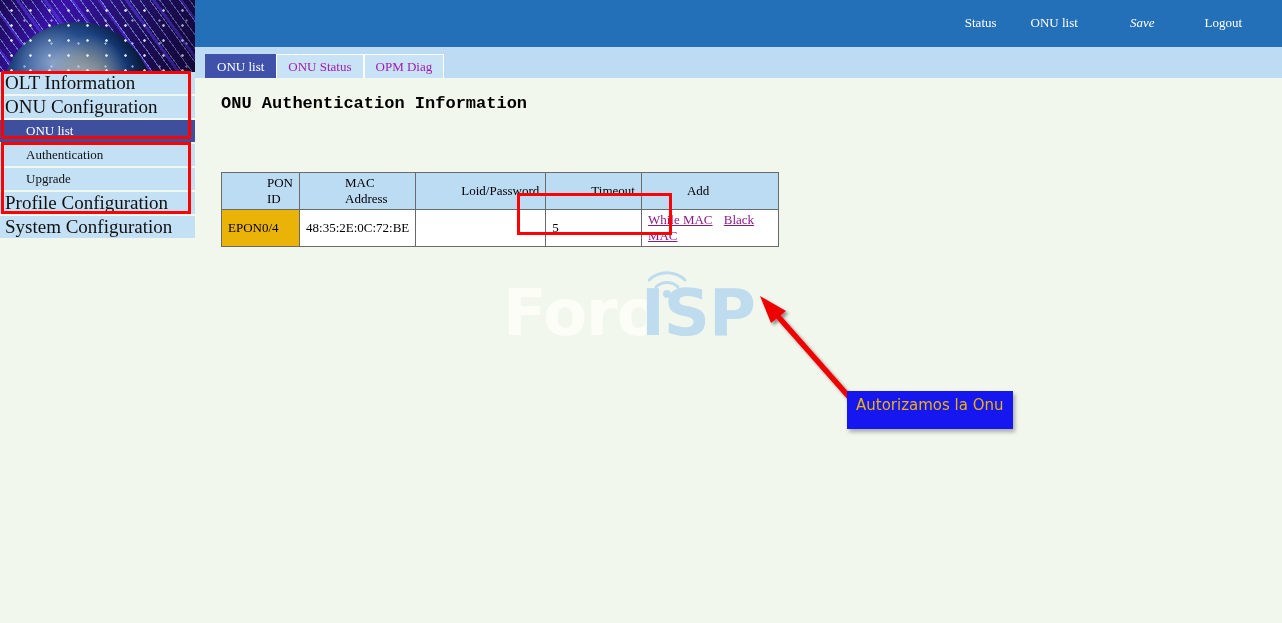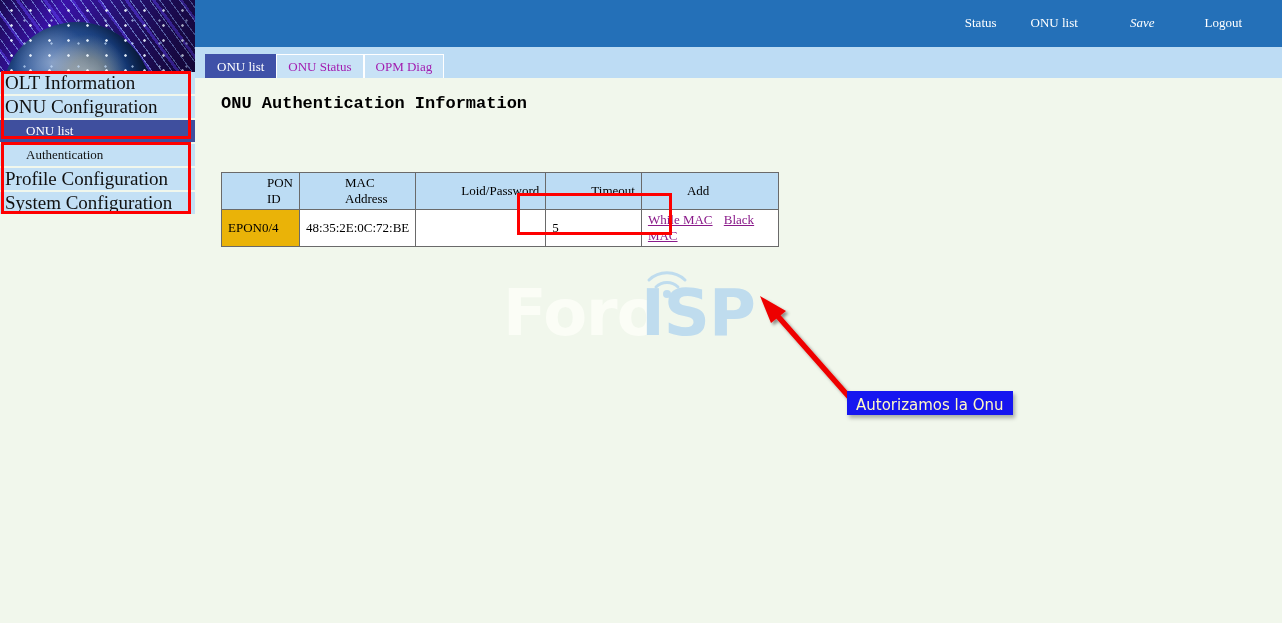--- a/index.html
+++ b/index.html
@@ -306,25 +306,25 @@
     position: absolute;
     left: 555px; top: 212px;
     width: 110px; height: 115px;
     pointer-events: none;
   }
 
   
   #callout {
     position: absolute;
     left: 652px; top: 313px;
-    height: 24px;
+    height: 38px;
     line-height: 28px;
     padding: 0 9px;
     background: #1616f0;
-    color: #fef9c3;
+    color: #eab308;
     font-family: "DejaVu Sans", sans-serif;
     font-size: 15px;
     white-space: nowrap;
     box-shadow: 2px 3px 4px rgba(0,0,0,0.30);
   }
 </style>
 </head>
 <body>
 
 <div id="top-header"></div>
@@ -349,20 +349,21 @@
     <div class="tab">ONU Status</div>
     <div class="tab">OPM Diag</div>
   </div>
 </div>
 
 <div id="sidebar">
   <div class="side-item">OLT Information</div>
   <div class="side-item">ONU Configuration</div>
   <div class="side-item sub active">ONU list</div>
   <div class="side-item sub">Authentication</div>
+  <div class="side-item sub">Upgrade</div>
   <div class="side-item">Profile Configuration</div>
   <div class="side-item">System Configuration</div>
 </div>
 <div id="sidebar-redbox-top"></div>
 <div id="sidebar-redbox-bottom"></div>
 
 <div id="content">
 
   <div id="section-title">ONU Authentication Information</div>
 

